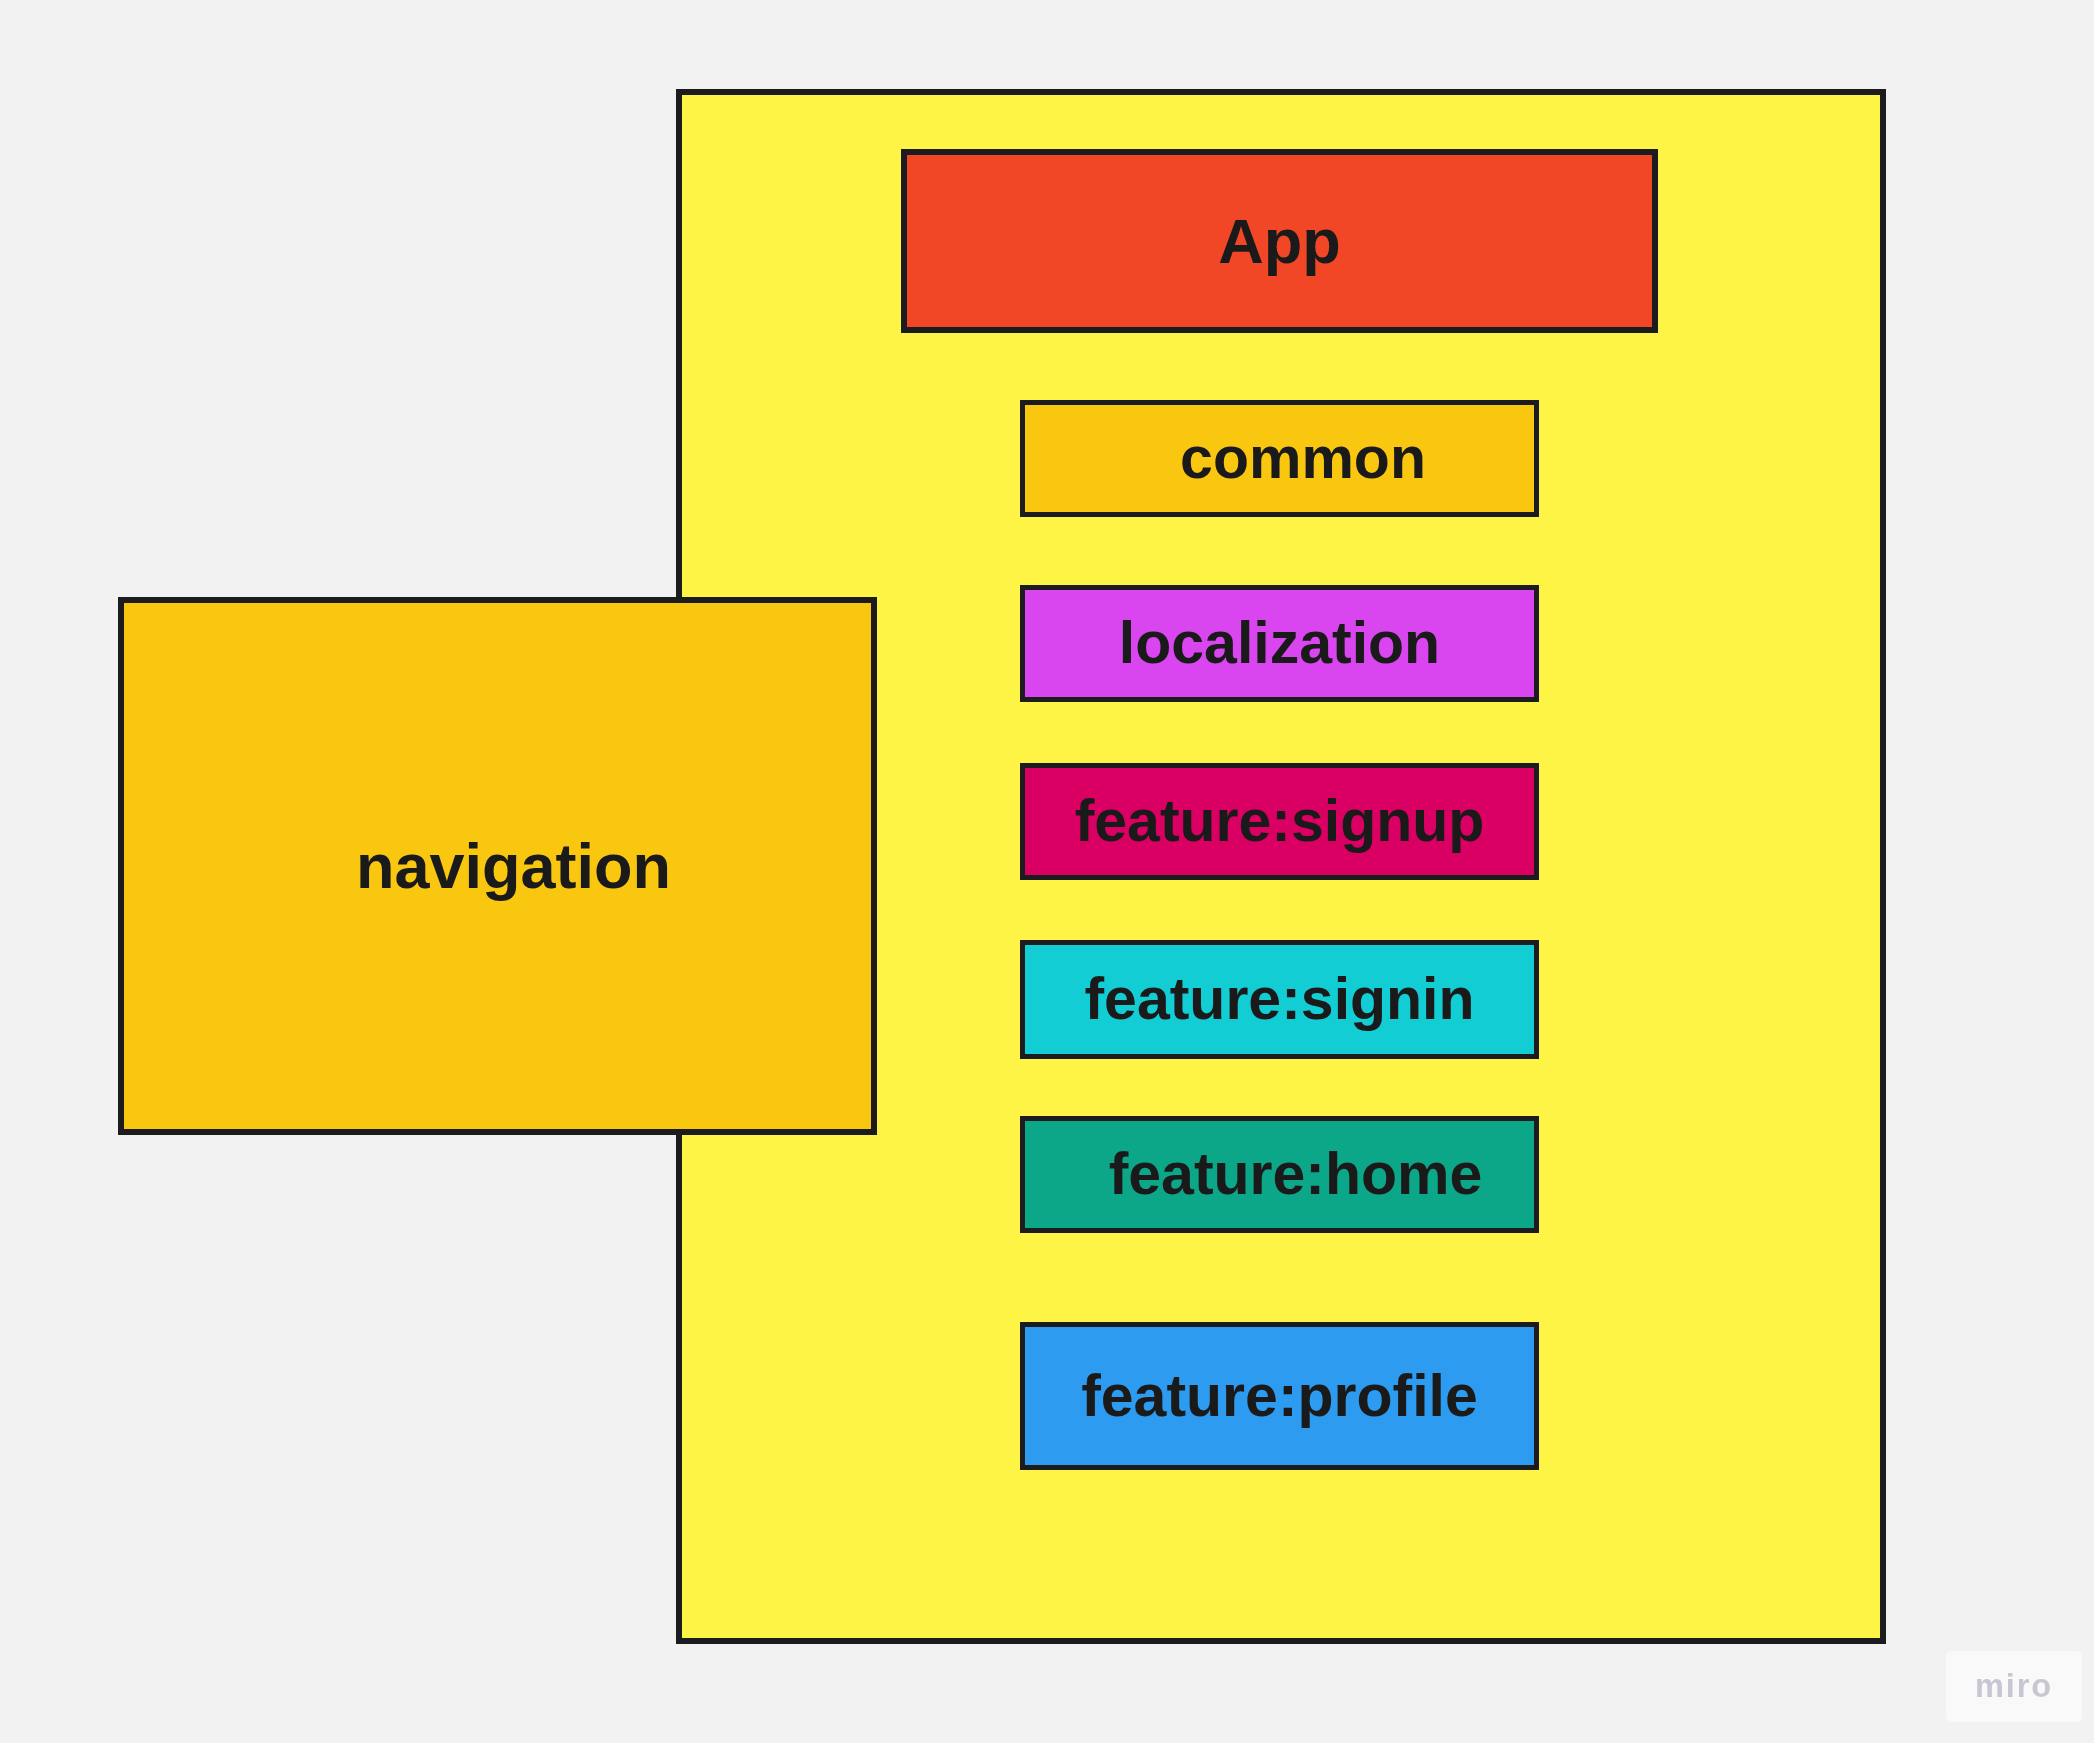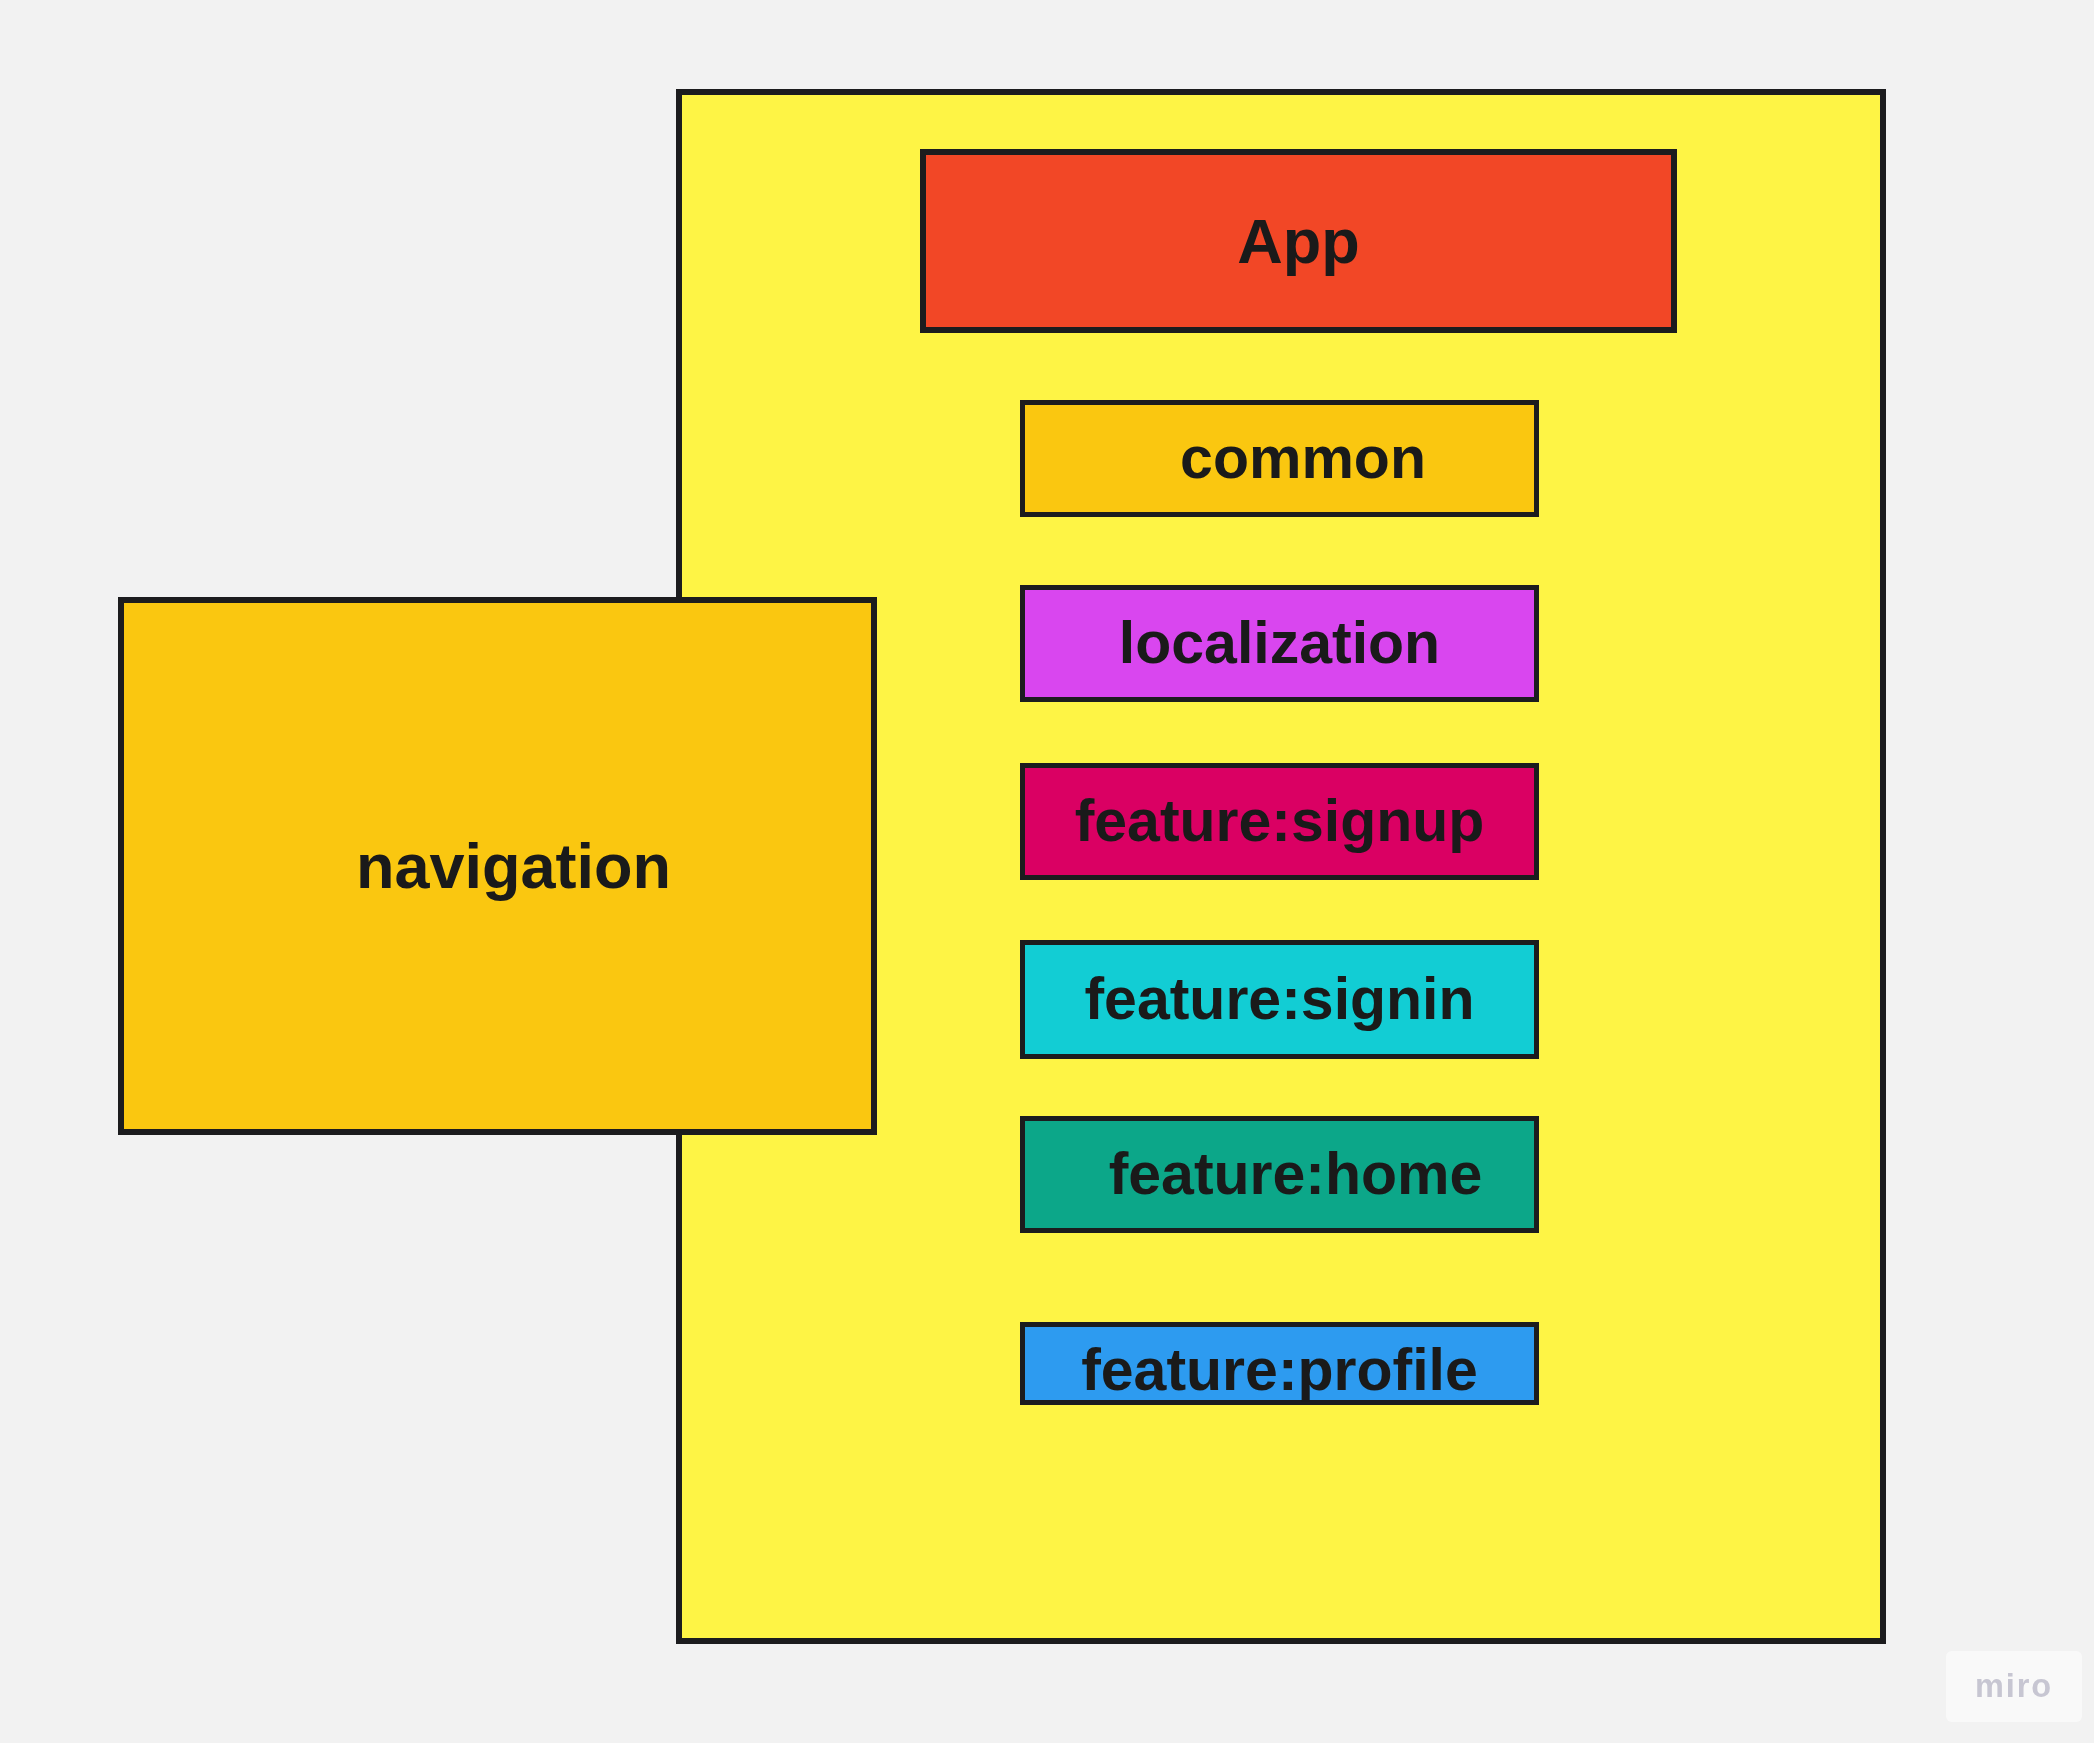--- a/index.html
+++ b/index.html
@@ -46,37 +46,36 @@
     font-size: 63px;
   }
   
   .app-box {
     left: 901px;
     top: 149px;
     width: 757px;
     height: 184px;
     z-index: 3;
     font-size: 63px;
-    margin-left: 19px;
   }
   
   .module {
     left: 1020px;
     width: 519px;
     height: 117px;
     border-width: 5.7px;
     z-index: 3;
     font-size: 59px;
   }
   .module-1 { top: 400px; padding-left: 47px; }
   .module-2 { top: 585px; }
   .module-3 { top: 763px; }
   .module-4 { top: 940px; height: 119px; }
   .module-5 { top: 1116px; padding-left: 32px; }
-  .module-6 { top: 1322px; height: 83px; align-items: flex-end; }
+  .module-6 { top: 1322px; height: 148px; }
   
   .watermark {
     position: absolute;
     left: 1946px;
     top: 1651px;
     width: 136px;
     height: 71px;
     background: rgba(255, 255, 255, 0.55);
     border-radius: 5.7px;
     display: flex;

